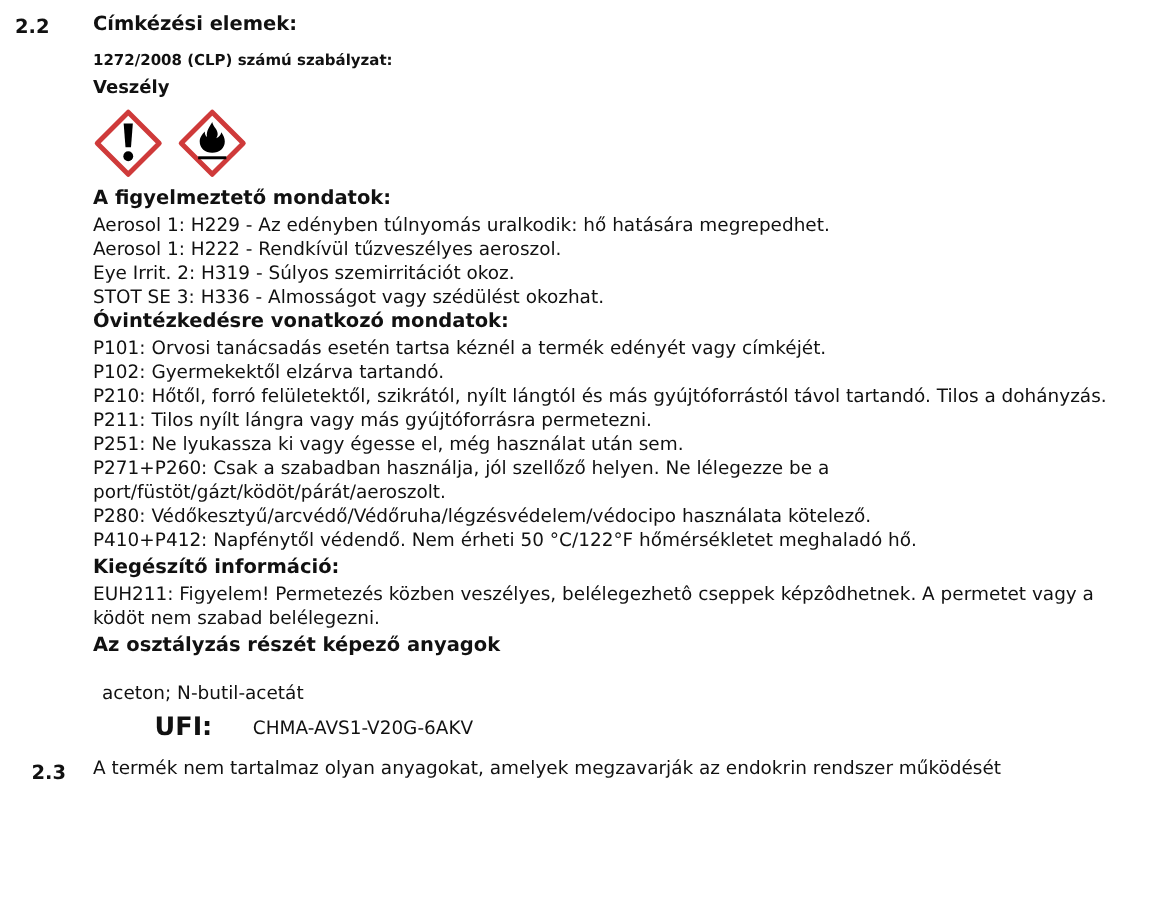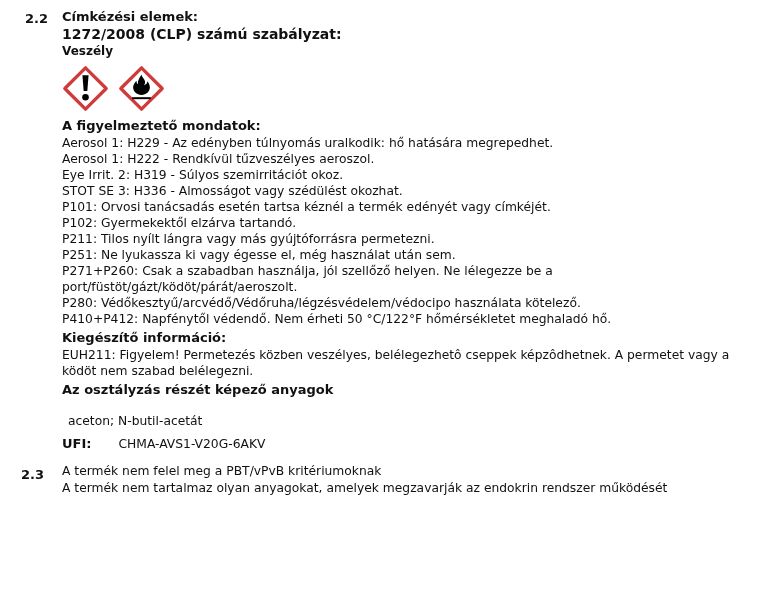--- a/index.html
+++ b/index.html
@@ -11,43 +11,43 @@
     font-family: "DejaVu Sans", "Liberation Sans", sans-serif;
     color: var(--text, #111111);
     font-size: 12.3px;
     line-height: 16px;
     overflow: hidden;
     box-sizing: border-box;
     padding-top: 9px;
   }
   .section-num {
     position: absolute;
-    left: 25px;
+    left: 10px;
     font-weight: bold;
     font-size: 13px;
   }
   .content { margin-left: 62px; margin-right: 16px; }
   .h-bold { font-weight: bold; font-size: 13px; }
-  .h-clp { font-weight: bold; font-size: 14px; line-height: 18px; }
+  .h-clp { font-weight: bold; font-size: 10px; line-height: 18px; margin-top: 7px; }
   .signal { font-weight: bold; font-size: 12px; margin-top: 0; }
   .picto-row { display: flex; gap: 9px; margin-top: 6px; margin-bottom: 6px; }
   .picto { width: 47px; height: 47px; display: block; }
   .picto .diamond {
     fill: #ffffff;
     stroke: var(--pictogram-border, #cf3a3a);
     stroke-width: 7;
     stroke-linejoin: round;
   }
   .picto .glyph { fill: #000000; }
   .stmt { white-space: normal; }
   .mini-head { font-weight: bold; font-size: 13px; margin-top: 1px; margin-bottom: 1px; }
   .gap-top { margin-top: 3px; }
   .substances { margin-top: 15px; padding-left: 6px; }
   .ufi-row { margin-top: 7px; display: flex; }
-  .ufi-label { font-weight: bold; font-size: 13px; }
+  .ufi-label { font-weight: bold; font-size: 17px; margin-left: 41px; }
   .ufi-value { margin-left: 27px; }
   .sec23 { position: relative; margin-top: 11px; }
   .sec23-body { margin-top: 7px; line-height: 16.5px; }
 </style>
 </head>
 <body>
 
 <div id="page">
 
   <span class="section-num" style="top:11px;">2.2</span>
@@ -73,23 +73,25 @@
       </svg>
     </div>
 
     <div class="mini-head">A figyelmeztető mondatok:</div>
 
     <div class="stmt">Aerosol 1: H229 - Az edényben túlnyomás uralkodik: hő hatására megrepedhet.</div>
     <div class="stmt">Aerosol 1: H222 - Rendkívül tűzveszélyes aeroszol.</div>
     <div class="stmt">Eye Irrit. 2: H319 - Súlyos szemirritációt okoz.</div>
     <div class="stmt">STOT SE 3: H336 - Almosságot vagy szédülést okozhat.</div>
 
+    <div class="mini-head">Óvintézkedésre vonatkozó mondatok:</div>
 
     <div class="stmt">P101: Orvosi tanácsadás esetén tartsa kéznél a termék edényét vagy címkéjét.</div>
     <div class="stmt">P102: Gyermekektől elzárva tartandó.</div>
+    <div class="stmt">P210: Hőtől, forró felületektől, szikrától, nyílt lángtól és más gyújtóforrástól távol tartandó. Tilos a dohányzás.</div>
     <div class="stmt">P211: Tilos nyílt lángra vagy más gyújtóforrásra permetezni.</div>
     <div class="stmt">P251: Ne lyukassza ki vagy égesse el, még használat után sem.</div>
     <div class="stmt">P271+P260: Csak a szabadban használja, jól szellőző helyen. Ne lélegezze be a port/füstöt/gázt/ködöt/párát/aeroszolt.</div>
     <div class="stmt">P280: Védőkesztyű/arcvédő/Védőruha/légzésvédelem/védocipo használata kötelező.</div>
     <div class="stmt">P410+P412: Napfénytől védendő. Nem érheti 50 °C/122°F hőmérsékletet meghaladó hő.</div>
 
     <div class="mini-head gap-top">Kiegészítő információ:</div>
 
     <div class="stmt">EUH211: Figyelem! Permetezés közben veszélyes, belélegezhetô cseppek képzôdhetnek. A permetet vagy a ködöt nem szabad belélegezni.</div>
 
@@ -98,19 +100,18 @@
     <div class="substances">aceton; N-butil-acetát</div>
 
     <div class="ufi-row">
       <span class="ufi-label">UFI:</span>
       <span class="ufi-value">CHMA-AVS1-V20G-6AKV</span>
     </div>
 
     <div class="sec23">
       <span class="section-num" style="top:4px; left:-41px;">2.3</span>
       <div class="sec23-body">
-        <div class="stmt">A termék nem felel meg a PBT/vPvB kritériumoknak</div>
         <div class="stmt">A termék nem tartalmaz olyan anyagokat, amelyek megzavarják az endokrin rendszer működését</div>
       </div>
     </div>
 
   </div>
 </div>
 
 </body></html>

